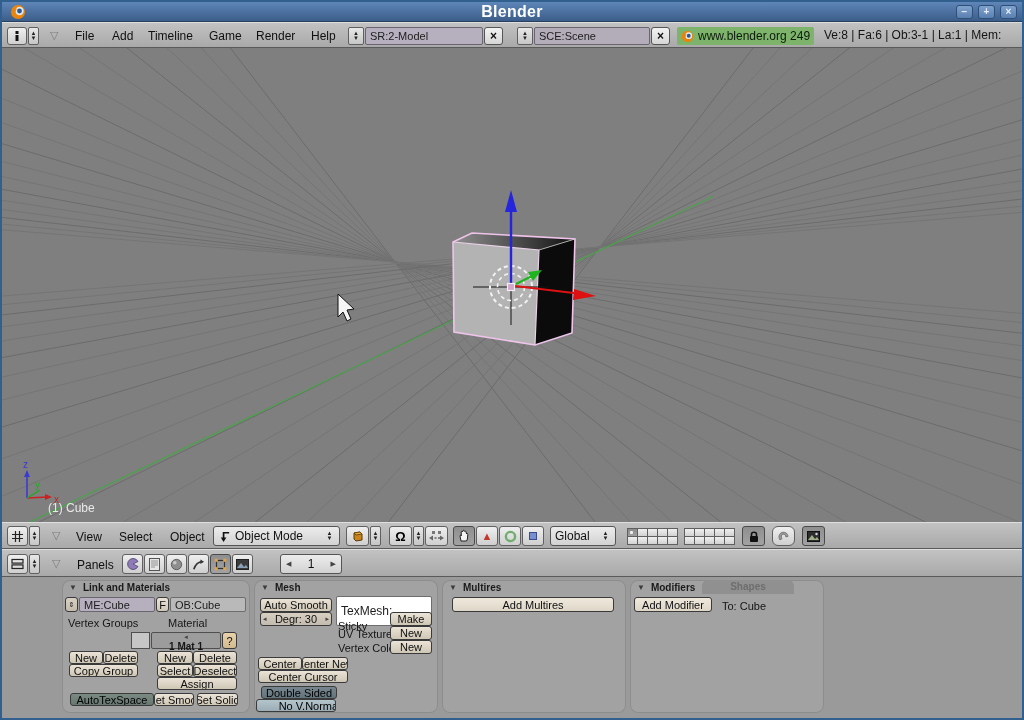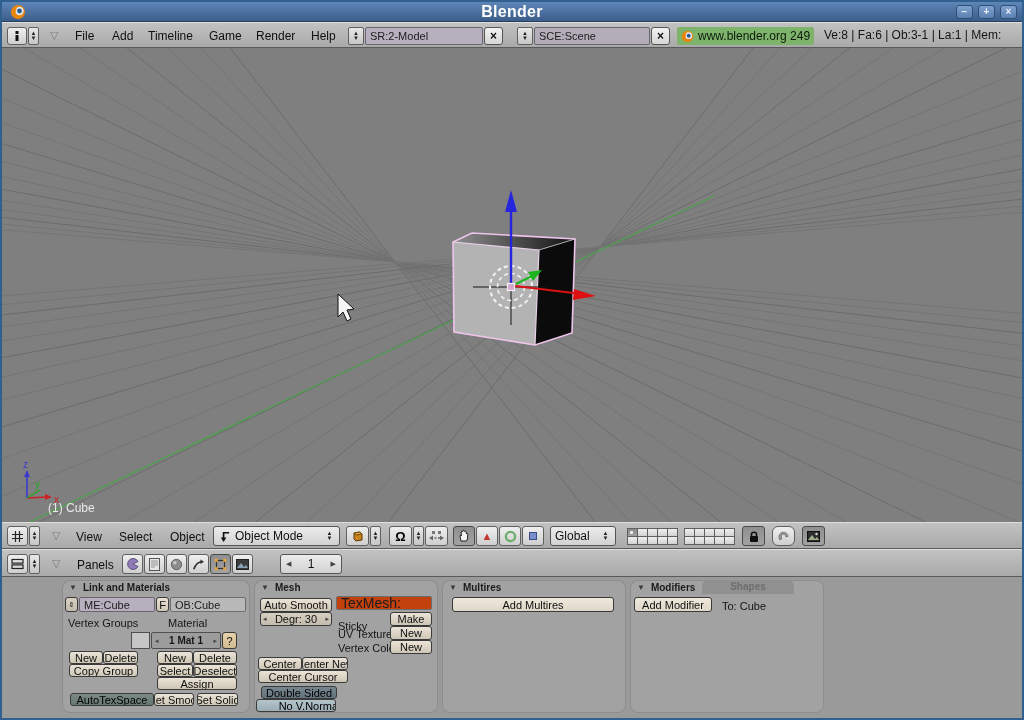--- a/index.html
+++ b/index.html
@@ -62,21 +62,21 @@
   .bb.dark1 { background:linear-gradient(#7b8a83,#667871); color:#000; }
   .bb.dark2 { background:linear-gradient(#77868e,#64747d); color:#000; }
   .bb.lite2 { background:linear-gradient(#b3c4cb,#9cadb5); color:#000;padding-left:48px; }
   .bb.tan { background:linear-gradient(#e8d2ab,#d2ba90); }
   .bb.white { background:linear-gradient(#efe9dd,#ded7c8); }
   .ptext { position:absolute; font-size:11px; color:#151515; white-space:nowrap; }
   .tinyarrow { font-size:7px; color:#444; }
   .swatch { position:absolute; background:#c6c6c6; border:1px solid #4f4f4f; }
   .matspin { position:absolute; background:#9c9c9c; border:1px solid #4f4f4f;
     border-radius:2px; font-size:10px; font-weight:bold; color:#161616;
-    display:flex; align-items:center; justify-content:space-between; padding:0 3px; }
+    display:flex; align-items:center; justify-content:space-between; padding:0 3px;flex-direction:column; }
   .tab-inactive { position:absolute; background:#909090; border-radius:6px 6px 0 0;
     font-size:10px; font-weight:bold; color:#6e6e6e; text-align:center; }
 
   
   .layergrid { position:absolute; top:5px; height:16px; width:51px; display:grid;
     grid-template-columns:repeat(5,1fr); grid-template-rows:repeat(2,1fr); gap:0; }
   .layercell { background:linear-gradient(#efefef,#d2d2d2); border:1px solid #5f5f5f;
     margin:-0.5px; }
   .layercell.on { background:linear-gradient(#8c8c8c,#9e9e9e); position:relative; }
   .layercell.on::after { content:""; position:absolute; left:2px; top:2px; width:3px;
@@ -468,21 +468,21 @@
       <div class="panel-hd">
         <span class="tri">▼</span>
         <span>Mesh</span>
       </div>
       <div class="bb" style="left:6px;top:18px;width:72px;height:14px">Auto Smooth</div>
       <div class="bb spin" style="left:6px;top:32px;width:72px;height:14px">
         <span class="tinyarrow">◂</span>
         <span>Degr: 30</span>
         <span class="tinyarrow">▸</span>
       </div>
-      <div class="abs grayfield" style="left:82px;top:16px;width:96px;height:14px;background:#c2410c;font-size:14px">TexMesh:</div>
+      <div class="abs grayfield" style="left:82px;top:16px;width:96px;height:30px;background:#ffffff;font-size:12px">TexMesh:</div>
       <span class="ptext" style="left:84px;top:40px">Sticky</span>
       <div class="bb" style="left:136px;top:32px;width:42px;height:14px">Make</div>
       <span class="ptext" style="left:84px;top:48px">UV Texture</span>
       <div class="bb" style="left:136px;top:46px;width:42px;height:14px">New</div>
       <span class="ptext" style="left:84px;top:62px">Vertex Color</span>
       <div class="bb" style="left:136px;top:60px;width:42px;height:14px">New</div>
 
       <div class="bb" style="left:4px;top:77px;width:44px;height:13px">Center</div>
       <div class="bb" style="left:48px;top:77px;width:46px;height:13px">Center New</div>
       <div class="bb" style="left:4px;top:90px;width:90px;height:13px">Center Cursor</div>

